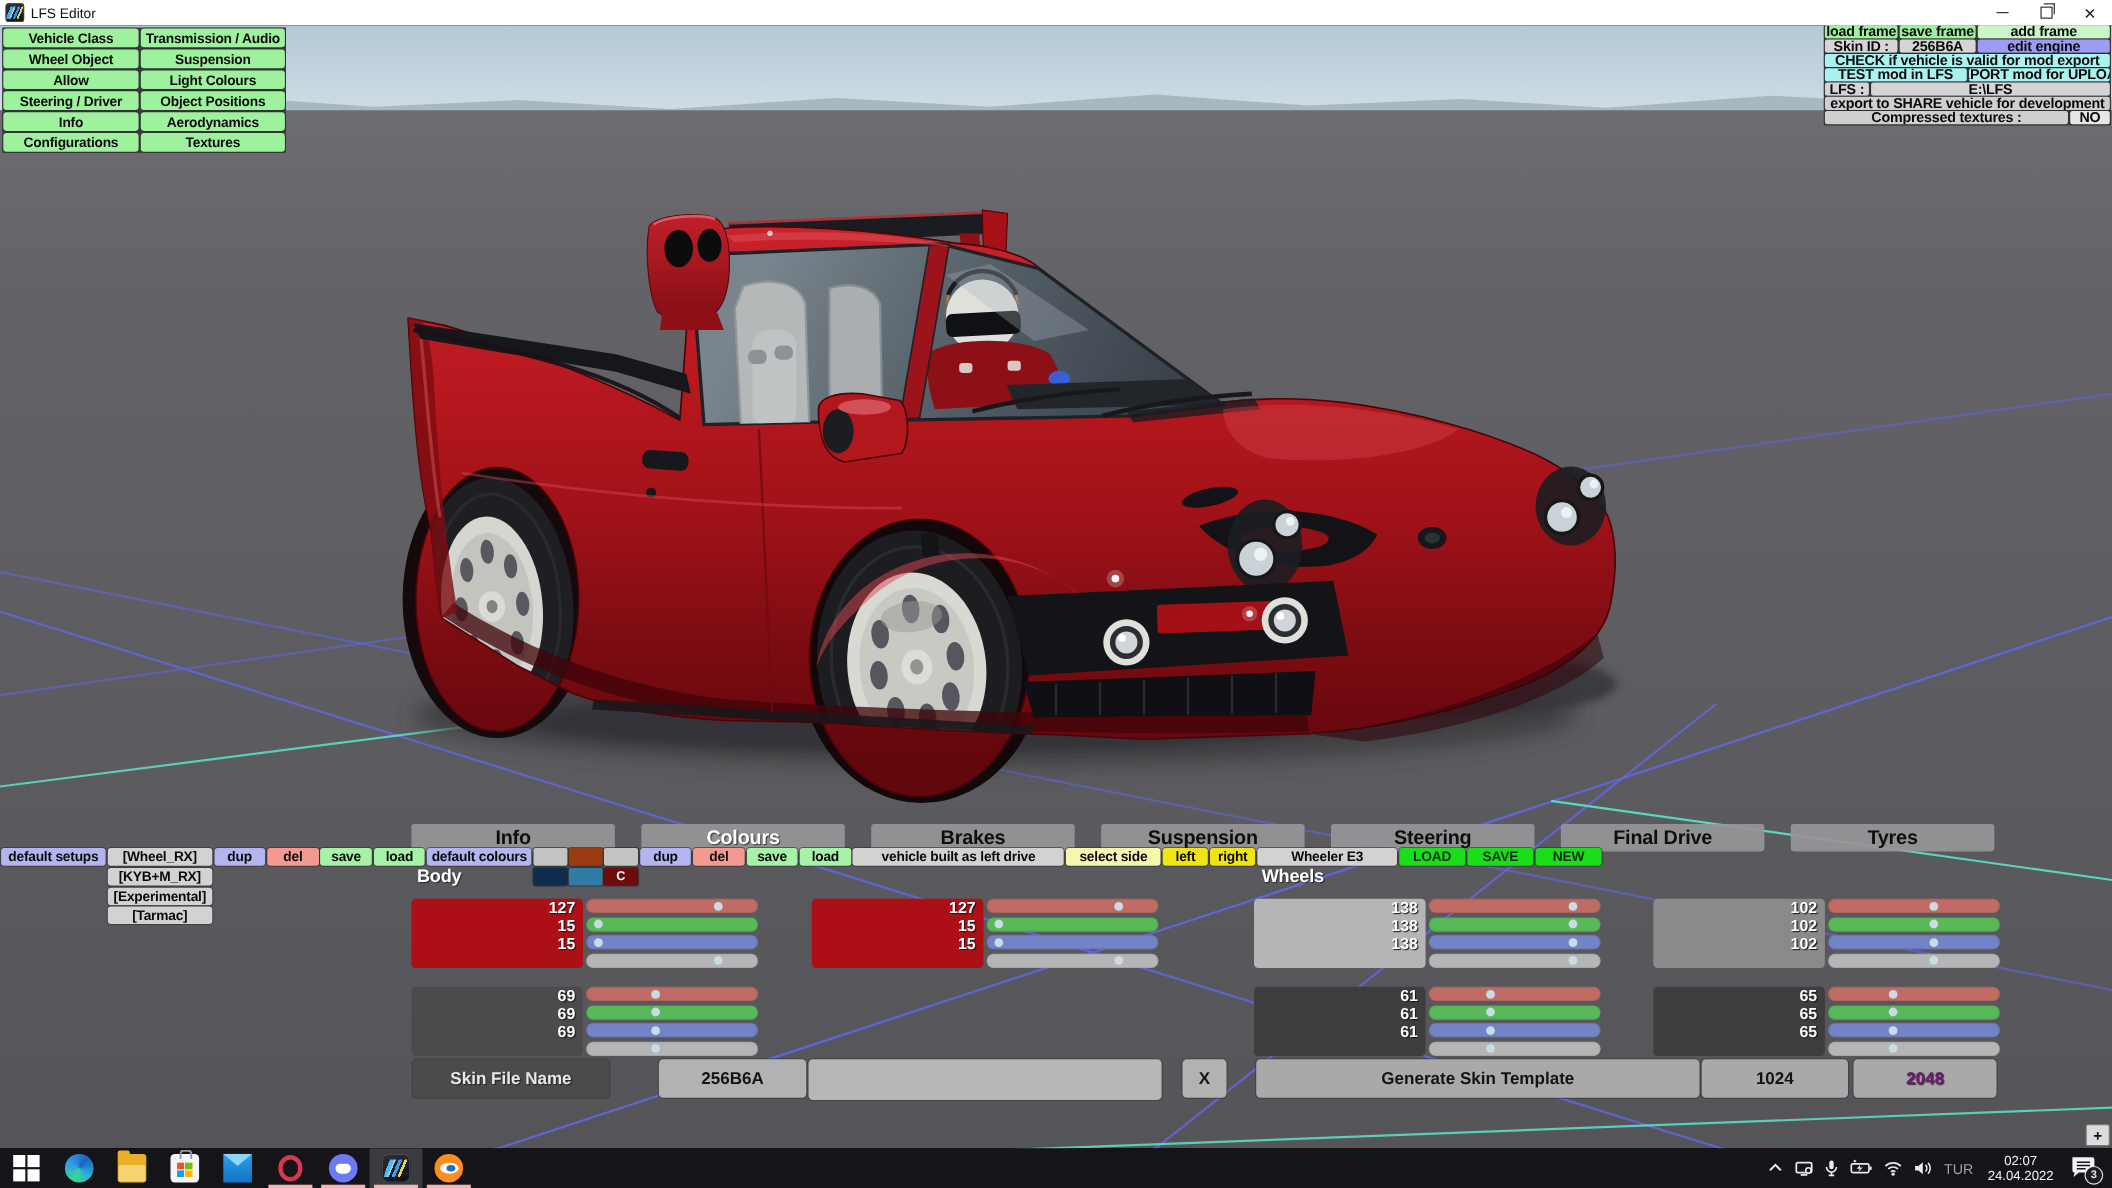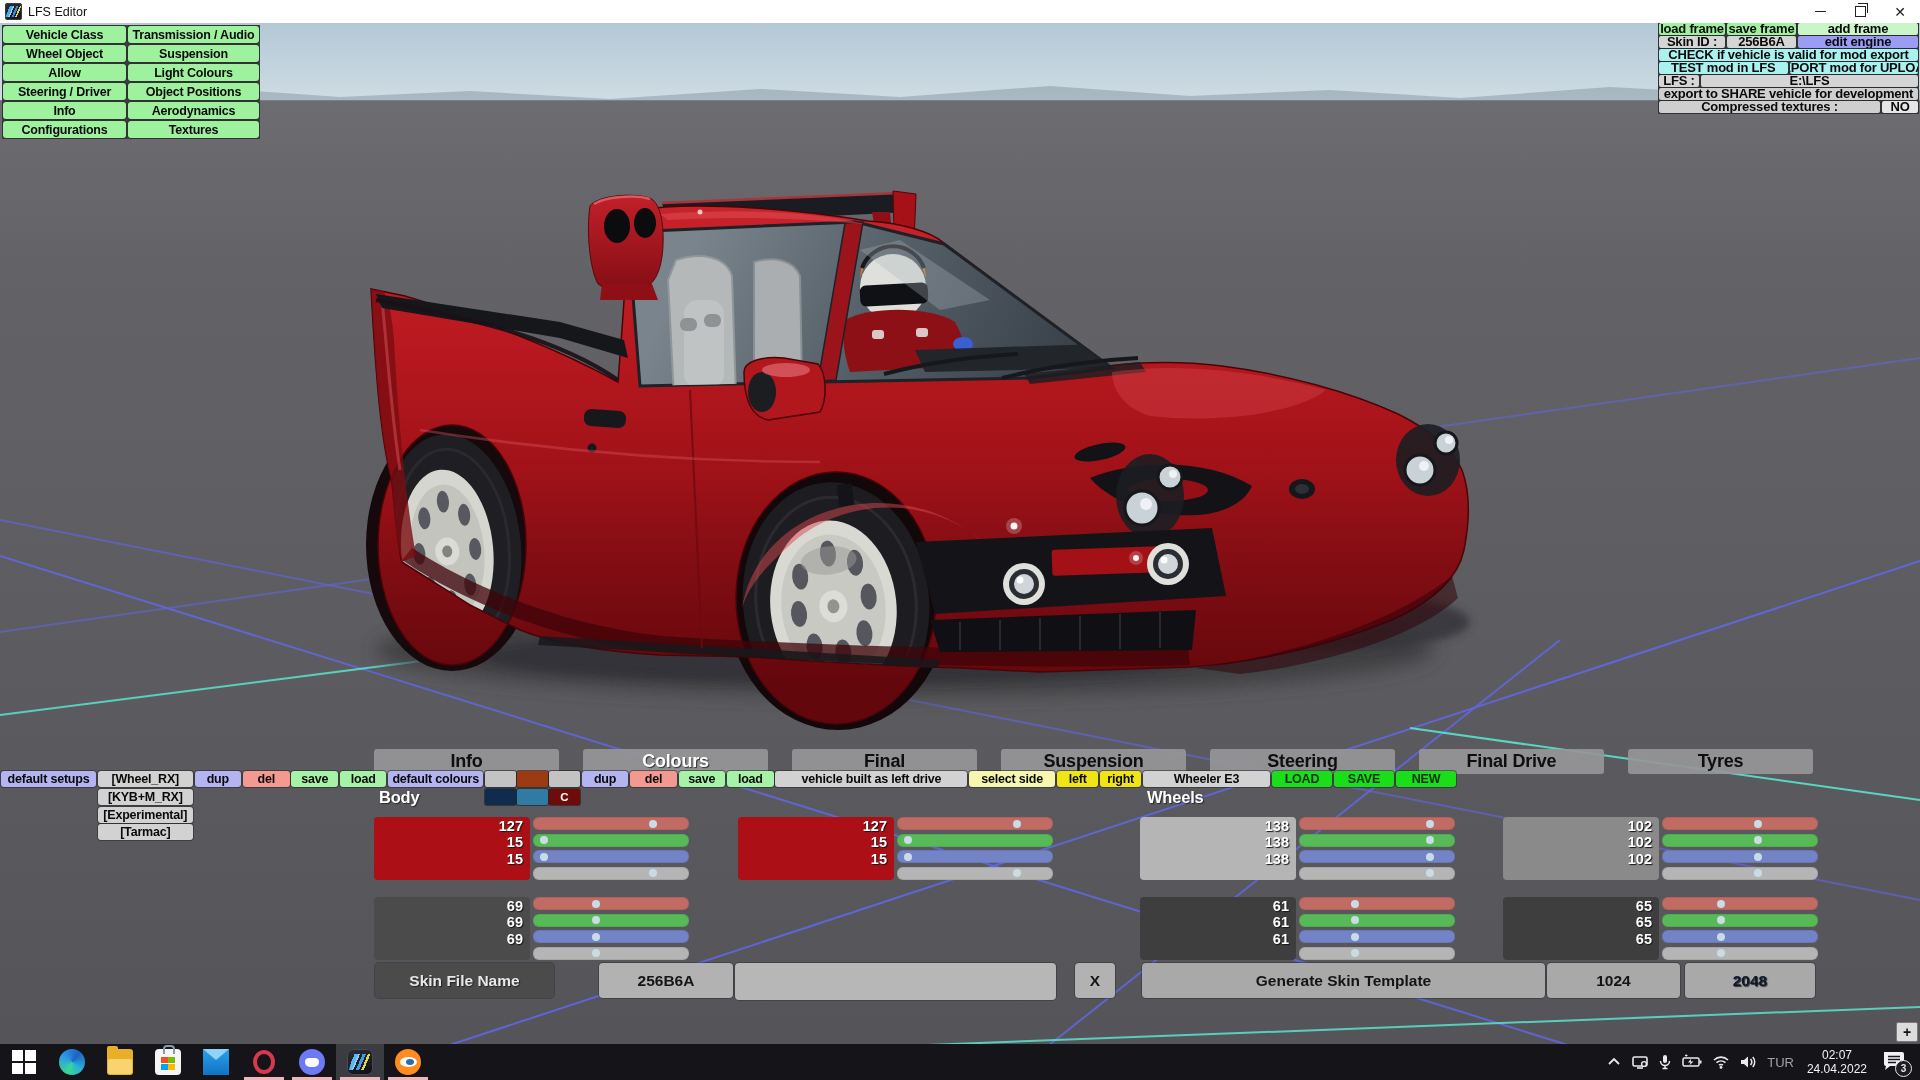--- a/index.html
+++ b/index.html
@@ -91,21 +91,21 @@
 
   
   .skincell{position:absolute;top:963px;height:35px;border-radius:4px;display:flex;align-items:center;
     justify-content:center;font-weight:bold;font-size:15.5px;color:#141414;box-shadow:0 0 0 1px rgba(30,30,34,.35);z-index:30;}
   #skin-label{left:375px;width:179px;background:#4b4b4b;color:#e8e8e8;text-shadow:1px 1px 1px #222;}
   #skin-value{left:599px;width:134px;background:#b2b2b2;}
   #skin-field{left:735px;width:317px;background:#b7b7b7;border:none;outline:none;}
   #skin-clear{left:1075px;width:40px;background:#b2b2b2;}
   #skin-generate{left:1142px;width:403px;background:#a9a9a9;}
   #skin-1024{left:1547px;width:133px;background:#a9a9a9;}
-  #skin-2048{left:1685px;width:130px;background:#a9a9a9;color:#0f172a;text-shadow:1px 1px 1px #333;}
+  #skin-2048{left:1685px;width:130px;background:#a9a9a9;color:#701a75;text-shadow:1px 1px 1px #333;}
 
   
   #corner-plus{position:absolute;left:1896px;top:1022px;width:22px;height:20px;background:#dcdcdc;
     border:1px solid #7a7a7a;border-radius:2px;display:flex;align-items:center;justify-content:center;
     font-weight:bold;font-size:14px;color:#111;z-index:40;box-sizing:border-box;}
 
   
   #taskbar{position:absolute;left:0;top:1044px;width:1920px;height:36px;background:#141419;display:flex;
     align-items:center;z-index:60;}
   .tb-cell{width:48px;height:36px;display:flex;align-items:center;justify-content:center;position:relative;flex:0 0 auto;}
@@ -514,21 +514,21 @@
       <div class="lfsb sp-gray b1">Wheeler E3</div>
       <div class="lfsb sp-bgrn b2">LOAD</div>
       <div class="lfsb sp-bgrn b3">SAVE</div>
       <div class="lfsb sp-bgrn b4">NEW</div>
     </div>
   </div>
 
   <div id="tabs">
       <div class="tab">Info</div>
       <div class="tab active">Colours</div>
-      <div class="tab">Final</div>
+      <div class="tab">Brakes</div>
       <div class="tab">Suspension</div>
       <div class="tab">Steering</div>
       <div class="tab">Final Drive</div>
       <div class="tab">Tyres</div>
     </div>
 
   <div class="section-label" id="lbl-body">Body</div>
   <div class="section-label" id="lbl-wheels">Wheels</div>
   <div id="colour-groups">
       <div class="cgroup cg-body-colour-1">

